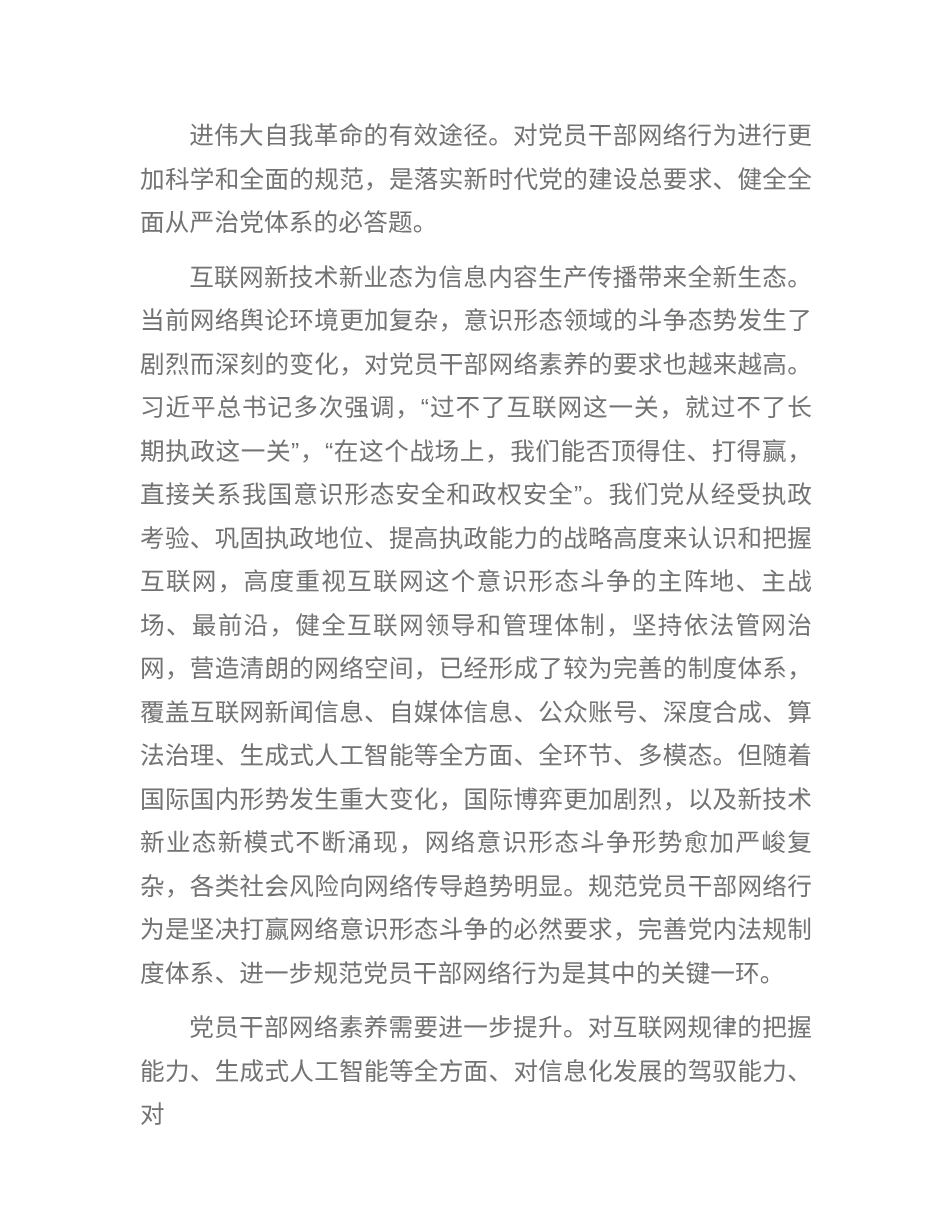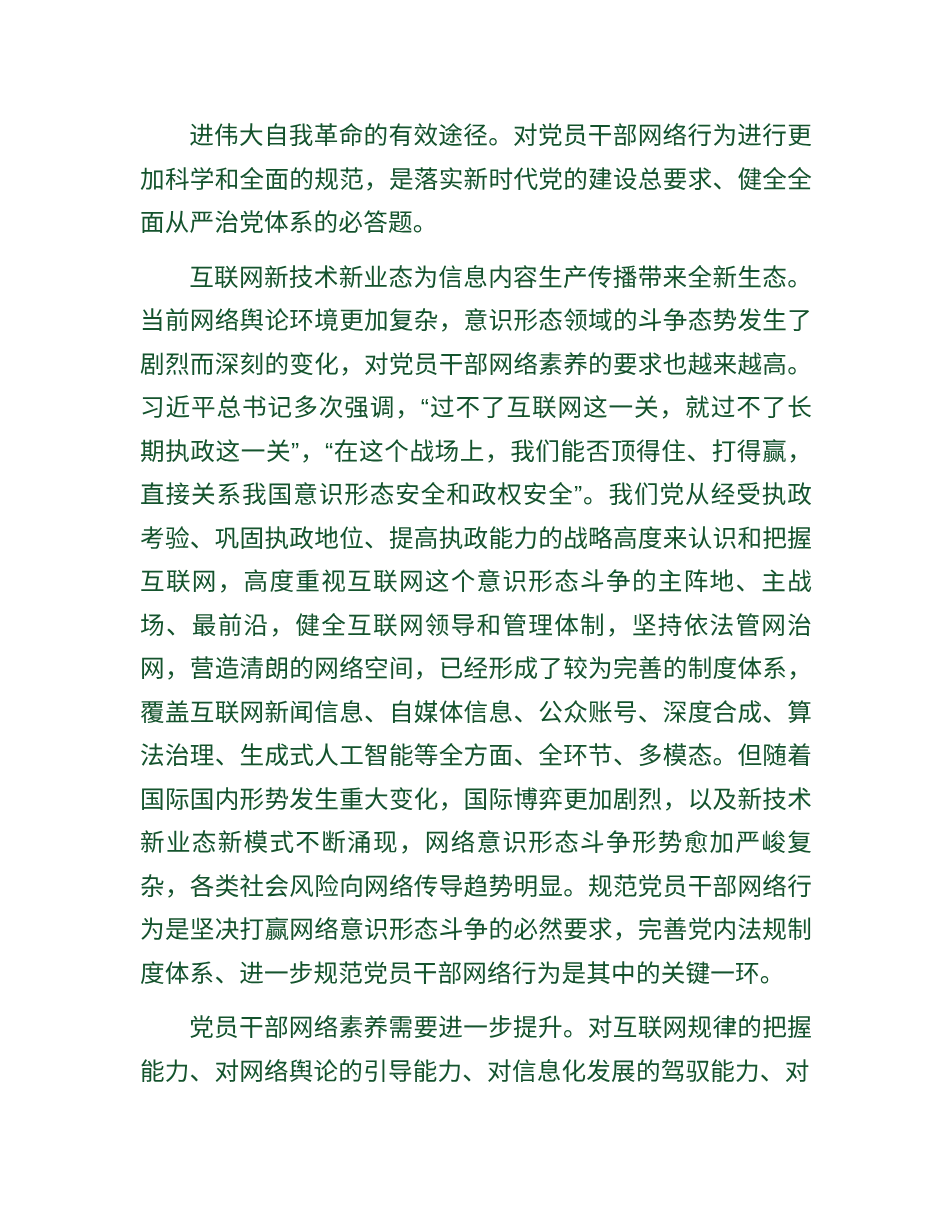--- a/index.html
+++ b/index.html
@@ -12,35 +12,35 @@
     width: 950px;
     height: 1230px;
     background: #ffffff;
     overflow: hidden;
     box-sizing: border-box;
     padding: 114px 140px 0 140px;
     font-family: "Liberation Sans", "DejaVu Sans", sans-serif;
   }
   .doc-body {
     width: 672px;
-    color: #14532d;
+    color: #737373;
     font-size: 24.6px;
     line-height: 43.5px;
     text-align: justify;
     text-justify: inter-ideograph;
     letter-spacing: 0.2px;
   }
   .doc-body p.para {
     margin: 0 0 11px 0;
     text-indent: 2em;
     word-break: break-all;
   }
 </style>
 </head>
 <body>
 
 <div class="page">
   <div class="doc-body">
     <p class="para">进伟大自我革命的有效途径。对党员干部网络行为进行更加科学和全面的规范，是落实新时代党的建设总要求、健全全面从严治党体系的必答题。</p>
     <p class="para">互联网新技术新业态为信息内容生产传播带来全新生态。当前网络舆论环境更加复杂，意识形态领域的斗争态势发生了剧烈而深刻的变化，对党员干部网络素养的要求也越来越高。习近平总书记多次强调，“过不了互联网这一关，就过不了长期执政这一关”，“在这个战场上，我们能否顶得住、打得赢，直接关系我国意识形态安全和政权安全”。我们党从经受执政考验、巩固执政地位、提高执政能力的战略高度来认识和把握互联网，高度重视互联网这个意识形态斗争的主阵地、主战场、最前沿，健全互联网领导和管理体制，坚持依法管网治网，营造清朗的网络空间，已经形成了较为完善的制度体系，覆盖互联网新闻信息、自媒体信息、公众账号、深度合成、算法治理、生成式人工智能等全方面、全环节、多模态。但随着国际国内形势发生重大变化，国际博弈更加剧烈，以及新技术新业态新模式不断涌现，网络意识形态斗争形势愈加严峻复杂，各类社会风险向网络传导趋势明显。规范党员干部网络行为是坚决打赢网络意识形态斗争的必然要求，完善党内法规制度体系、进一步规范党员干部网络行为是其中的关键一环。</p>
-    <p class="para">党员干部网络素养需要进一步提升。对互联网规律的把握能力、对网络舆论的引导能力、对信息化发展的驾驭能力、对</p>
+    <p class="para">党员干部网络素养需要进一步提升。对互联网规律的把握能力、生成式人工智能等全方面、对信息化发展的驾驭能力、对</p>
   </div>
 </div>
 
 </body></html>

